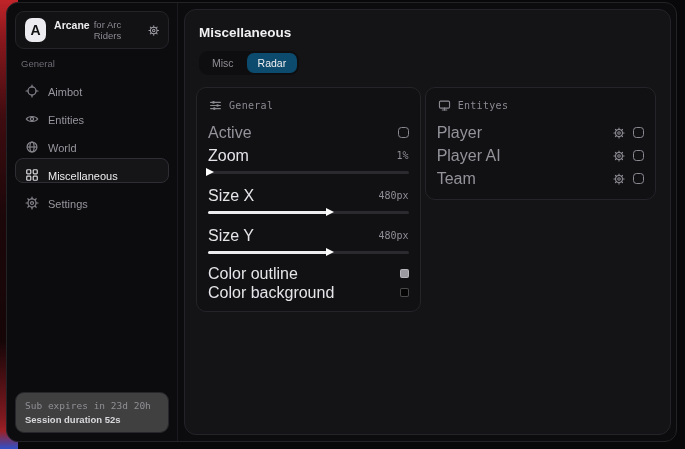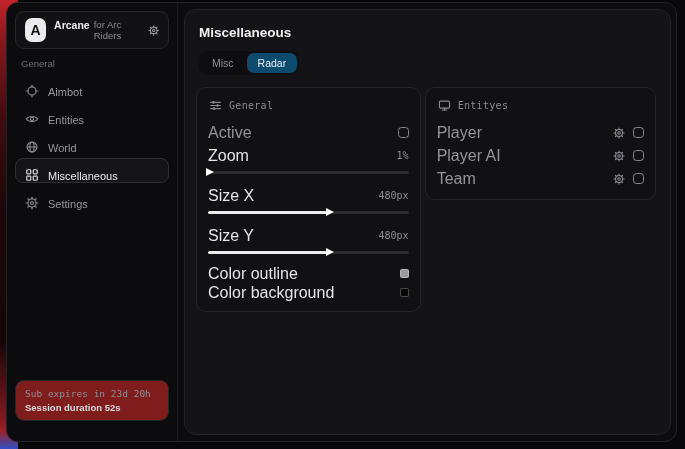--- a/index.html
+++ b/index.html
@@ -29,22 +29,22 @@
   .header-gear { margin-left:auto; width:13px; height:13px; color:#9a9aa1; cursor:pointer; }
 
   .category { position:absolute; left:14px; top:55px; font-size:9.5px; color:#6c6c73; }
   .nav { position:absolute; left:8px; top:71px; right:8px; }
   .nav-item { height:25px; margin-bottom:3px; display:flex; align-items:flex-end; gap:9px;
     padding:0 9px; color:#96969d; font-size:11px; border:1px solid transparent; border-radius:8px; cursor:pointer; }
   .nav-item .icon { width:14px; height:14px; color:#84848b; }
   .nav-item.active { background:#151518; border-color:#2e2e34; color:#ececef; }
   .nav-item.active .icon { color:#d8d8dc; }
 
-  .sub-box { position:absolute; left:8px; right:8px; bottom:20px;
-    background:#7f1d1d; border:1px solid #26262b; border-radius:9px; padding:7px 9px; }
+  .sub-box { position:absolute; left:8px; right:8px; bottom:8px;
+    background:#404040; border:1px solid #26262b; border-radius:9px; padding:7px 9px; }
   .sub-line1 { font-family:"DejaVu Sans Mono", monospace; font-size:9.5px; color:#8f8f96; }
   .sub-line2 { font-size:9.5px; font-weight:bold; color:#d9d9dd; margin-top:3px; }
 
   
   .main-panel { position:absolute; left:177px; top:6px; right:5px; bottom:6px;
     background:#141417; border:1px solid #232329; border-radius:12px; padding:13px 14px; }
   .page-title { font-size:13.5px; font-weight:bold; color:#f1f1f3; margin:2px 0 0 0; }
   .tabs { display:inline-flex; margin-top:11px; background:#0e0e10; border-radius:9px; padding:2px; gap:2px; }
   .tab { padding:4px 11px; font-size:10.5px; color:#8e8e95; border-radius:7px; cursor:pointer; }
   .tab.active { background:#0c4a6e; color:#efeff1; font-weight:normal; }

